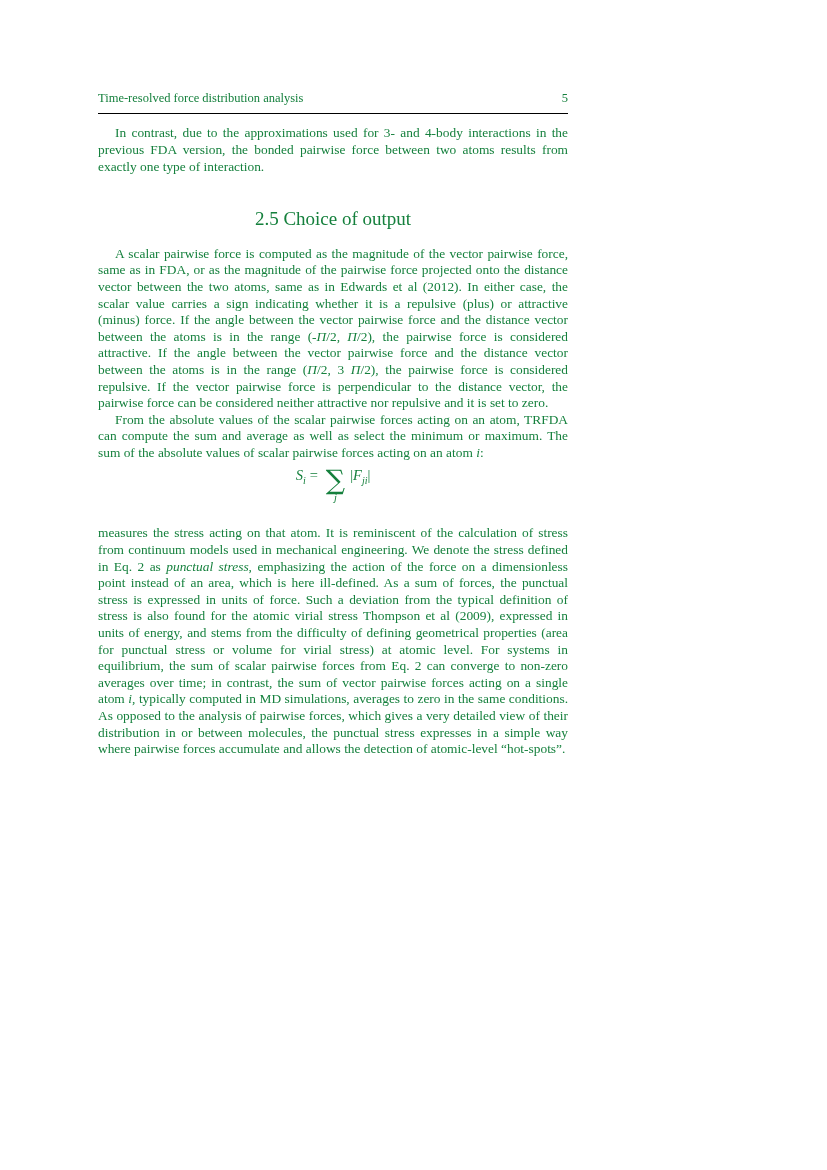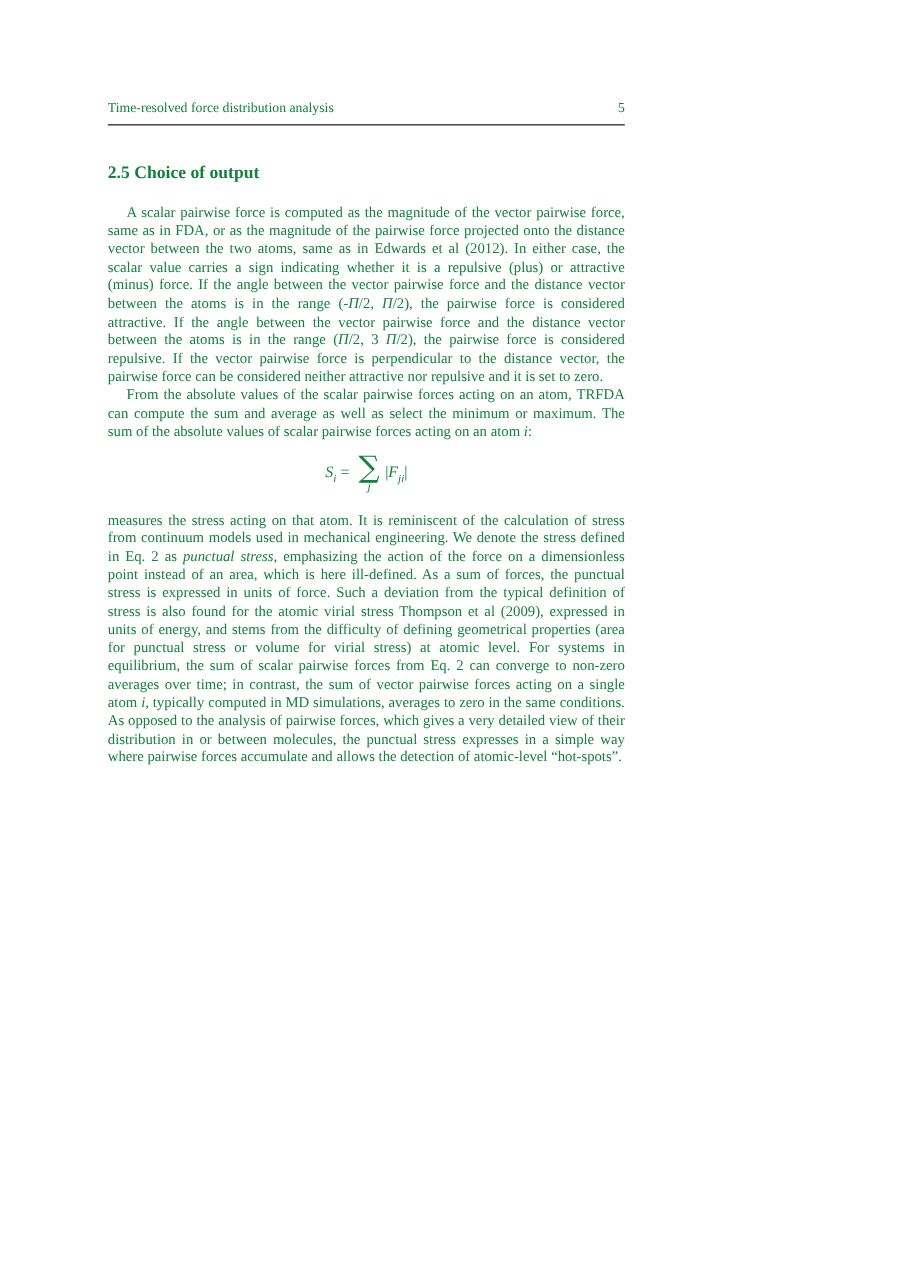--- a/index.html
+++ b/index.html
@@ -30,31 +30,30 @@
   }
   .body-text {
     margin-top: 11px;
     font-size: 13.4px;
     line-height: 16.6px;
     text-align: justify;
   }
   .body-text p { margin: 0; }
   p.indent { text-indent: 17px; }
   .section-heading {
-    font-size: 16px;
-    font-weight: bold;
+    font-size: 19px;
+    font-weight: normal;
     margin: 36px 0 18px 0;
     line-height: 16.6px;
-    text-align: left;
+    text-align: center;
   }
   .it { font-style: italic; }
   .equation-row {
     display: flex;
     justify-content: center;
-    align-items: center;
     margin: 6px 0 10px 0;
     min-height: 48px;
     text-align: left;
   }
   .eq-group { font-size: 14.5px; }
   .eq-group sub {
     font-size: 10px;
     font-style: italic;
     line-height: 0;
   }
@@ -86,20 +85,21 @@
   <div class="content">
 
     <div class="running-header">
       <span>Time-resolved force distribution analysis</span>
       <span>5</span>
     </div>
 
     <div class="body-text">
 
 
+      <p class="indent">In contrast, due to the approximations used for 3- and 4-body interactions in the previous FDA version, the bonded pairwise force between two atoms results from exactly one type of interaction.</p>
 
       <h2 class="section-heading">2.5 Choice of output</h2>
 
 
       <p class="indent"><span>A scalar pairwise force is computed as the magnitude of the vector pairwise force, same as in FDA, or as the magnitude of the pairwise force projected onto the distance vector between the two atoms, same as in Edwards et al (2012). In either case, the scalar value carries a sign indicating whether it is a repulsive (plus) or attractive (minus) force. If the angle between the vector pairwise force and the distance vector between the atoms is in the range (-</span><span class="it">Π</span><span>/2, </span><span class="it">Π</span><span>/2), the pairwise force is considered attractive. If the angle between the vector pairwise force and the distance vector between the atoms is in the range (</span><span class="it">Π</span><span>/2, 3 </span><span class="it">Π</span><span>/2), the pairwise force is considered repulsive. If the vector pairwise force is perpendicular to the distance vector, the pairwise force can be considered neither attractive nor repulsive and it is set to zero.</span></p>
 
       <p class="indent"><span>From the absolute values of the scalar pairwise forces acting on an atom, TRFDA can compute the sum and average as well as select the minimum or maximum. The sum of the absolute values of scalar pairwise forces acting on an atom </span><span class="it">i</span><span>:</span></p>
 
       <div class="equation-row">
         <span class="eq-group"><span class="it">S</span><sub>i</sub></span>

